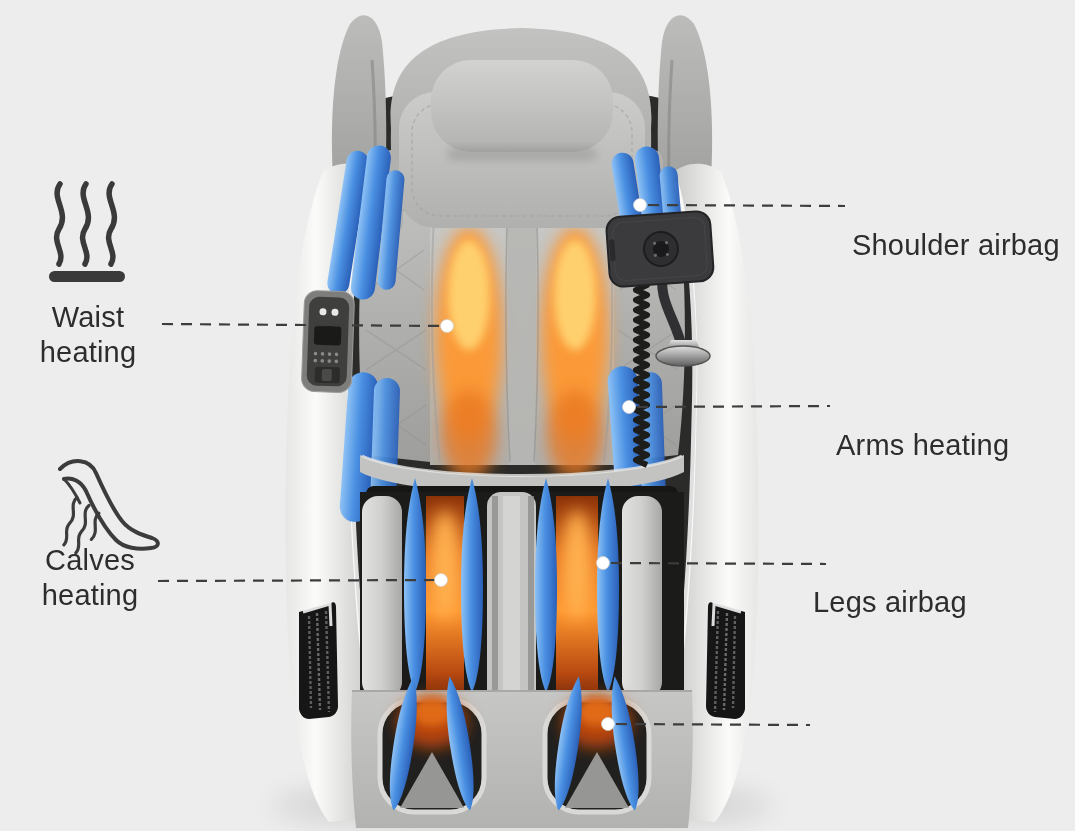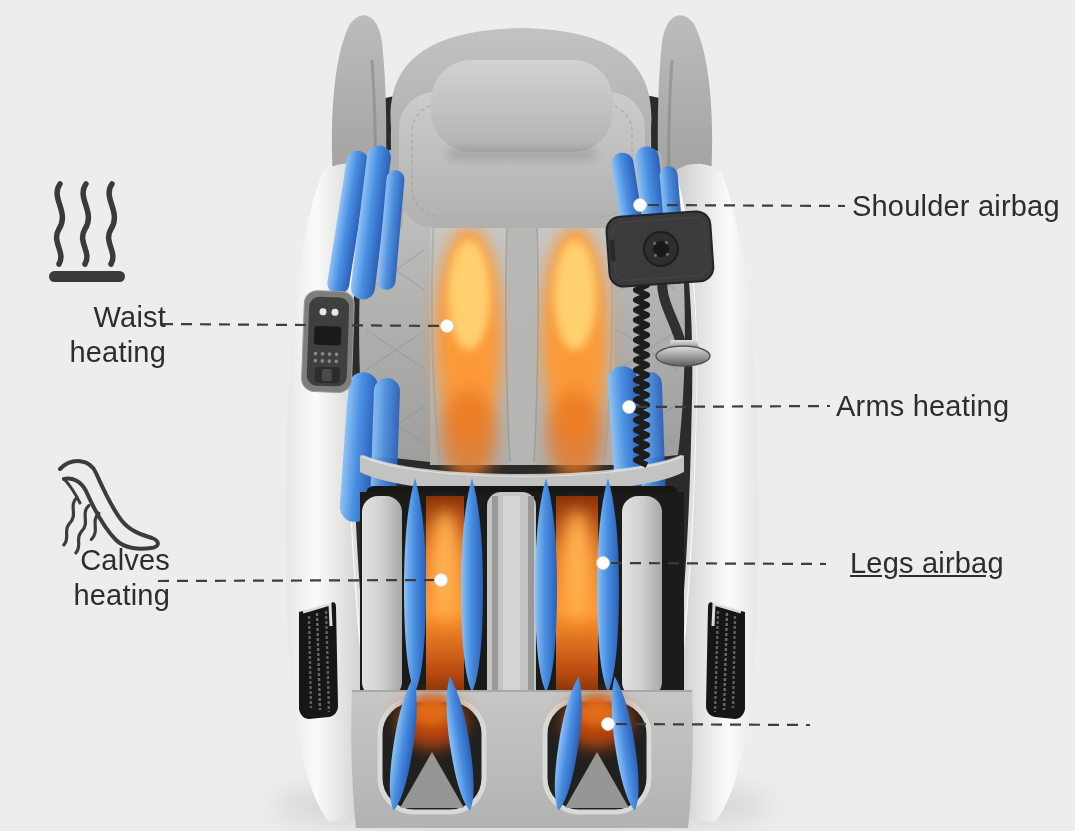--- a/index.html
+++ b/index.html
@@ -11,22 +11,22 @@
   }
   .stage{position:relative;width:1075px;height:831px;background:#ededed;}
   .chair-svg{position:absolute;left:0;top:0;}
   .callout-label{
     position:absolute;
     color:#2d2d2d;
     font-size:29px;
     line-height:35px;
     letter-spacing:0.2px;
   }
-  .callout-left{text-align:right;}
-  .callout-right{white-space:nowrap;}
+  .callout-left{text-align:center;}
+  .callout-right{white-space:nowrap;margin-top:39px;}
   .callout-icon{position:absolute;}
 </style>
 </head>
 <body>
 
 <div class="stage">
 
   <svg class="chair-svg" width="1075" height="831" viewBox="0 0 1075 831">
     <defs>
       <linearGradient id="gTower" x1="0" y1="0" x2="1" y2="0">
@@ -310,15 +310,15 @@
   </svg>
 
   <div class="callout-label callout-left" style="left:10px;top:300px;width:156px;">Waist heating</div>
 
   <div class="callout-label callout-left" style="left:10px;top:543px;width:160px;">Calves heating</div>
 
   <div class="callout-label callout-right" style="left:852px;top:189px;">Shoulder airbag</div>
 
   <div class="callout-label callout-right" style="left:836px;top:389px;">Arms heating</div>
 
-  <div class="callout-label callout-right" style="left:850px;top:546px;text-decoration:underline;">Legs airbag</div>
+  <div class="callout-label callout-right" style="left:813px;top:546px;">Legs airbag</div>
 
 </div>
 
 </body></html>

